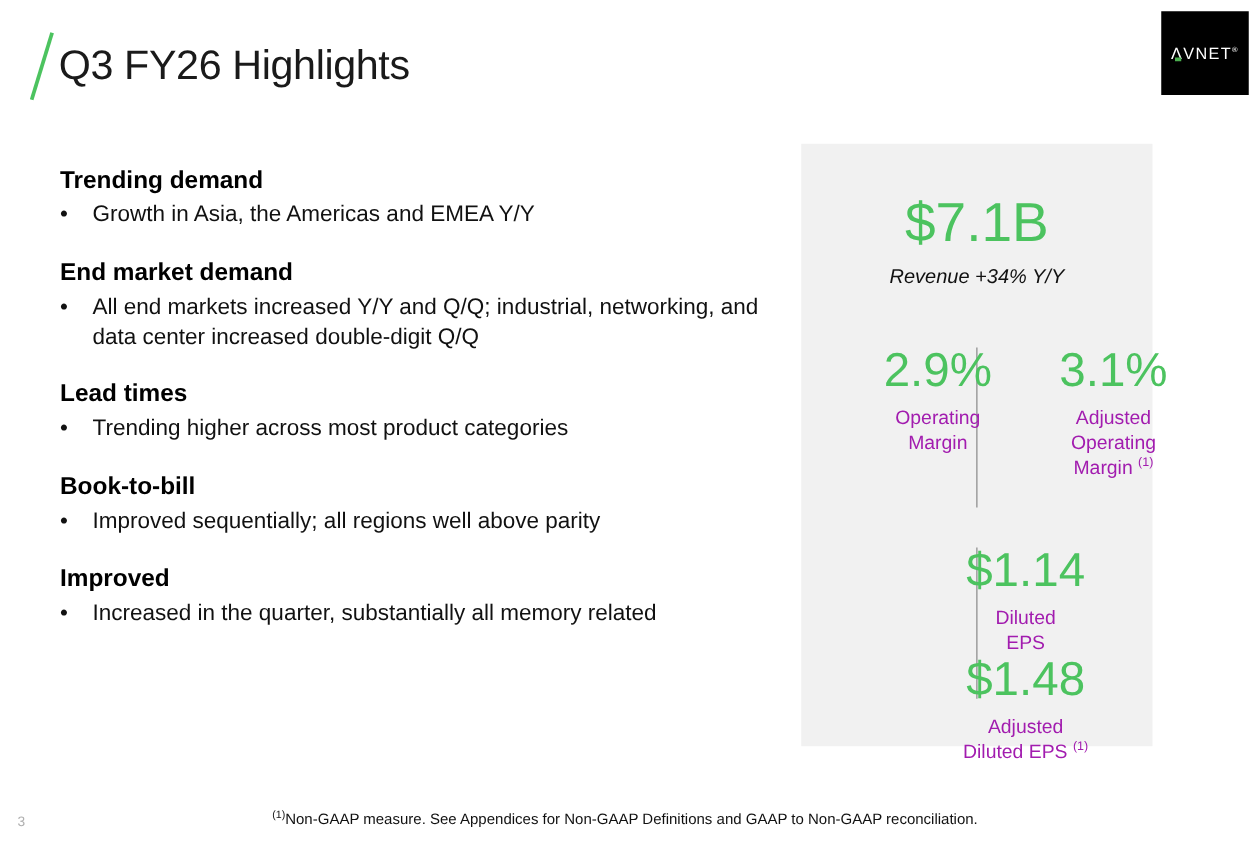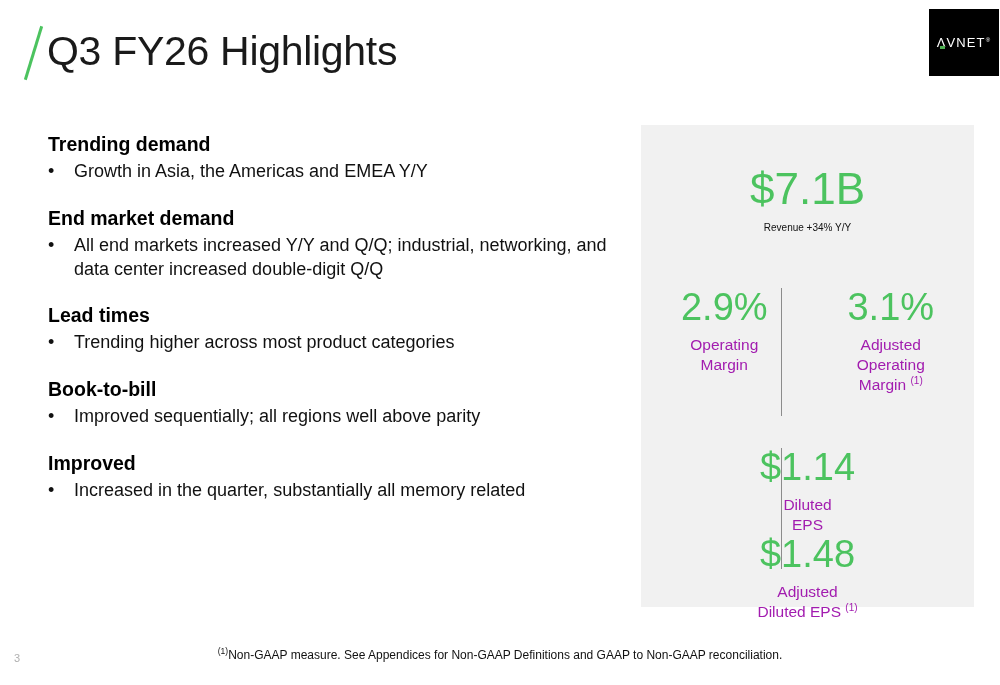--- a/index.html
+++ b/index.html
@@ -74,21 +74,21 @@
     position: absolute;
     left: 11px;
     top: 3px;
     width: 3px;
     height: 56px;
     background: #4cc35f;
     transform: rotate(17deg);
     transform-origin: center;
   }
   .title-text {
-    font-size: 41px;
+    font-size: 33px;
     font-weight: 400;
     color: #1a1a1a;
     letter-spacing: -0.3px;
     line-height: 1;
     white-space: nowrap;
   }
 
   
   .content-left {
     position: absolute;
@@ -124,51 +124,53 @@
     color: #111111;
   }
   .bullet-text {
     flex: 1 1 auto;
   }
 
   
   .metrics-panel {
     position: absolute;
     left: 641px;
-    top: 125px;
-    width: 333px;
+    top: 115px;
+    width: 281px;
     height: 482px;
     background: #f1f1f1;
   }
   .metric-block {
     position: absolute;
     left: 0;
     width: 100%;
     text-align: center;
   }
   .metric-revenue { top: 42px; }
   .metric-value-big {
     font-size: 44px;
     color: #4cc35f;
     line-height: 1;
     font-weight: 400;
     letter-spacing: 0px;
   }
   .metric-caption {
-    font-size: 10px;
+    font-size: 16px;
     color: #111111;
     line-height: 1.24;
     margin-top: 11px;
+    font-style: italic;
   }
 
   .metric-pair {
     position: absolute;
     left: 0;
     width: 100%;
     display: flex;
+    padding-left: 39px;
   }
   .pair-margins { top: 163px; }
   .pair-eps { top: 323px; flex-direction: column; }
   .pair-col {
     flex: 1 1 50%;
     text-align: center;
     padding: 0 6px;
     box-sizing: border-box;
   }
   .pair-value {

